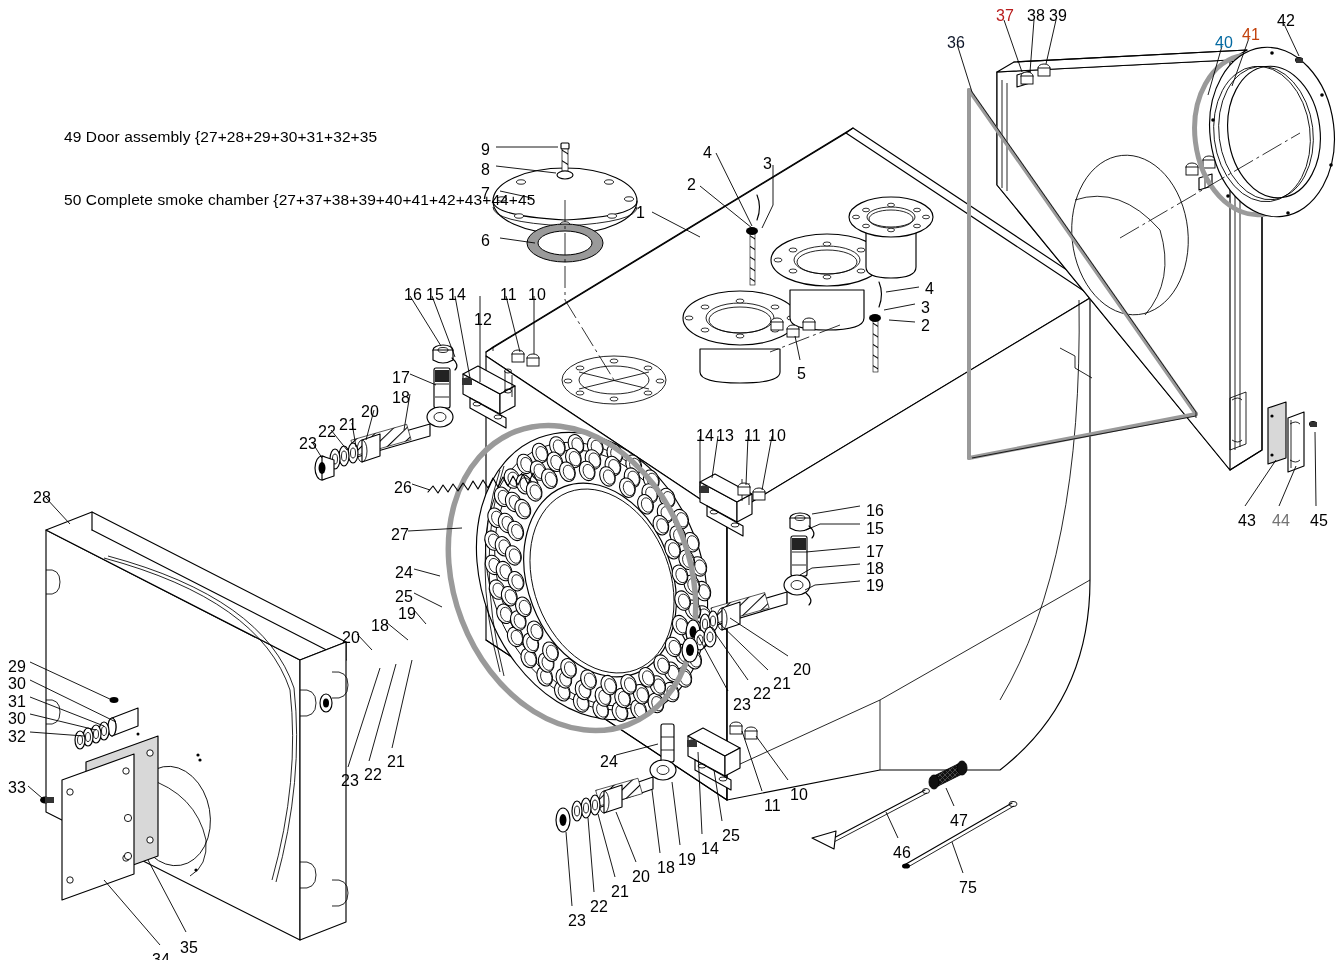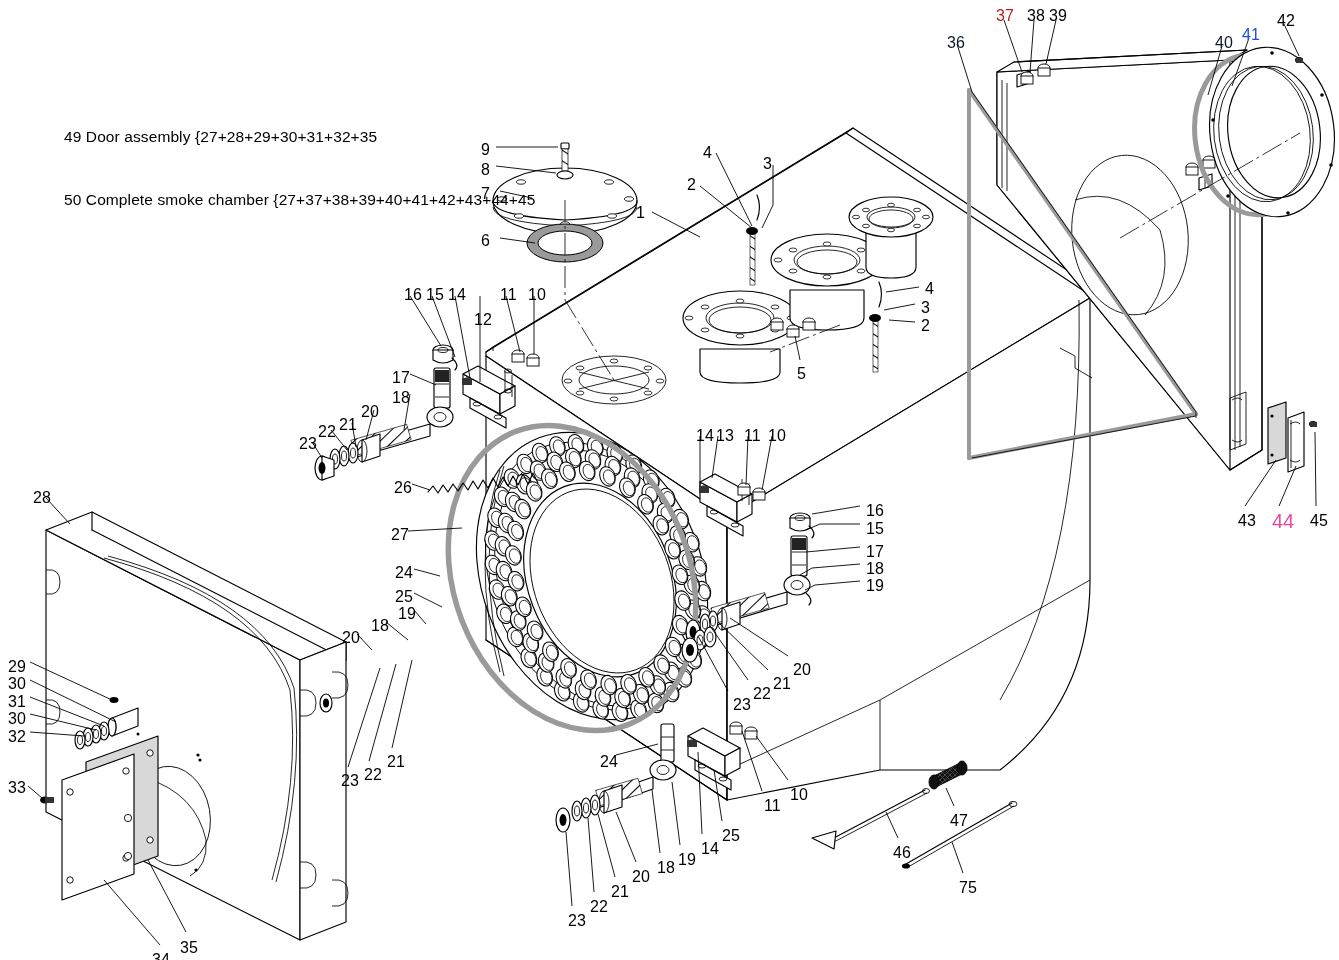--- a/index.html
+++ b/index.html
@@ -909,25 +909,25 @@
       <div style="position: absolute; left: 8px; top: 694px; font-size: 16px; line-height: 16px; color: rgb(0, 0, 0); white-space: nowrap;">31</div>
       <div style="position: absolute; left: 8px; top: 711px; font-size: 16px; line-height: 16px; color: rgb(0, 0, 0); white-space: nowrap;">30</div>
       <div style="position: absolute; left: 8px; top: 729px; font-size: 16px; line-height: 16px; color: rgb(0, 0, 0); white-space: nowrap;">32</div>
       <div style="position: absolute; left: 8px; top: 780px; font-size: 16px; line-height: 16px; color: rgb(0, 0, 0); white-space: nowrap;">33</div>
       <div style="position: absolute; left: 152px; top: 952px; font-size: 16px; line-height: 16px; color: rgb(0, 0, 0); white-space: nowrap;">34</div>
       <div style="position: absolute; left: 180px; top: 940px; font-size: 16px; line-height: 16px; color: rgb(0, 0, 0); white-space: nowrap;">35</div>
       <div style="position: absolute; left: 947px; top: 35px; font-size: 16px; line-height: 16px; color: #0f172a; white-space: nowrap;">36</div>
       <div style="position: absolute; left: 996px; top: 8px; font-size: 16px; line-height: 16px; color: #b91c1c; white-space: nowrap;">37</div>
       <div style="position: absolute; left: 1027px; top: 8px; font-size: 16px; line-height: 16px; color: rgb(0, 0, 0); white-space: nowrap;">38</div>
       <div style="position: absolute; left: 1049px; top: 8px; font-size: 16px; line-height: 16px; color: rgb(0, 0, 0); white-space: nowrap;">39</div>
-      <div style="position: absolute; left: 1215px; top: 35px; font-size: 16px; line-height: 16px; color: #0f172a; white-space: nowrap;">40</div>
-      <div style="position: absolute; left: 1242px; top: 27px; font-size: 16px; line-height: 16px; color: #1d4ed8; white-space: nowrap;">41</div>
+      <div style="position: absolute; left: 1215px; top: 35px; font-size: 16px; line-height: 16px; color: #0369a1; white-space: nowrap;">40</div>
+      <div style="position: absolute; left: 1242px; top: 27px; font-size: 16px; line-height: 16px; color: #c2410c; white-space: nowrap;">41</div>
       <div style="position: absolute; left: 1277px; top: 13px; font-size: 16px; line-height: 16px; color: rgb(0, 0, 0); white-space: nowrap;">42</div>
       <div style="position: absolute; left: 1238px; top: 513px; font-size: 16px; line-height: 16px; color: rgb(0, 0, 0); white-space: nowrap;">43</div>
-      <div style="position: absolute; left: 1272px; top: 513px; font-size: 20px; line-height: 16px; color: #ec4899; white-space: nowrap;">44</div>
+      <div style="position: absolute; left: 1272px; top: 513px; font-size: 16px; line-height: 16px; color: #737373; white-space: nowrap;">44</div>
       <div style="position: absolute; left: 1310px; top: 513px; font-size: 16px; line-height: 16px; color: rgb(0, 0, 0); white-space: nowrap;">45</div>
       <div style="position: absolute; left: 893px; top: 845px; font-size: 16px; line-height: 16px; color: rgb(0, 0, 0); white-space: nowrap;">46</div>
       <div style="position: absolute; left: 950px; top: 813px; font-size: 16px; line-height: 16px; color: rgb(0, 0, 0); white-space: nowrap;">47</div>
       <div style="position: absolute; left: 959px; top: 880px; font-size: 16px; line-height: 16px; color: rgb(0, 0, 0); white-space: nowrap;">75</div>
     </div>
 
   <div class="caption">
     <div>49 Door assembly {27+28+29+30+31+32+35</div>
     <div>50 Complete smoke chamber {27+37+38+39+40+41+42+43+44+45</div>
   </div>

